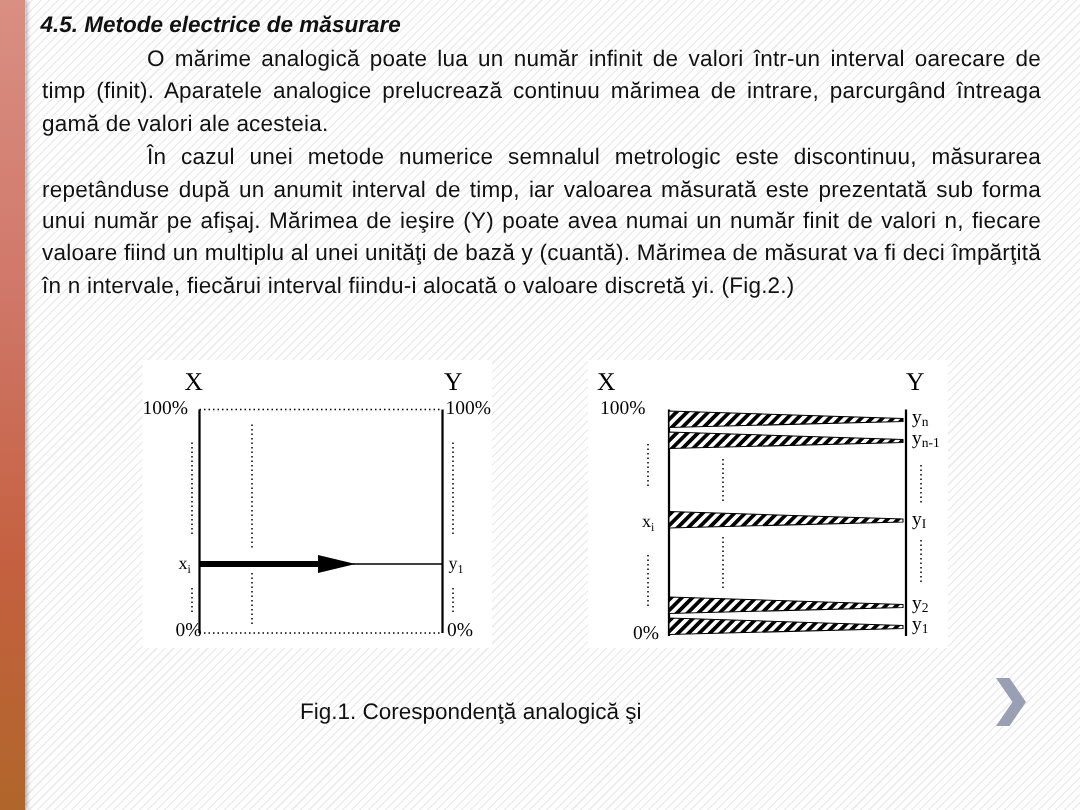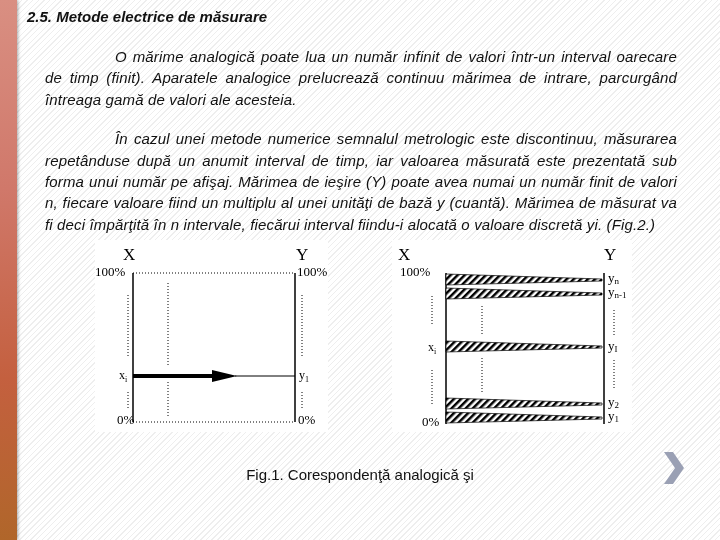--- a/index.html
+++ b/index.html
@@ -10,41 +10,41 @@
     font-family: "Liberation Sans", "DejaVu Sans", sans-serif;
     color:#111;
   }
   .sidebar {
     position:absolute; left:0; top:0; width:17px; height:540px;
     background: linear-gradient(180deg, #d98f82 0%, #d0786a 35%, #c4603f 70%, #b0662a 100%);
     box-shadow: 1px 0 3px rgba(0,0,0,0.35);
   }
   .content { position:absolute; left:27px; top:6px; width:668px; }
   .title { font-size:15px; font-weight:bold; font-style:italic; line-height:22px; margin:0; }
-  .para { font-size:15px; line-height:21.4px; margin:18px; text-align:justify; letter-spacing:0.15px;font-style:italic; }
+  .para { font-size:15px; line-height:21.4px; margin:1px; text-align:justify; letter-spacing:0.15px; }
   .para .indent { display:inline-block; width:70px; }
   .figure-box {
     position:absolute; background:#fff;
   }
   .fig-left { left:95px; top:240px; width:233px; height:192px; }
   .fig-right { left:392px; top:240px; width:240px; height:192px; }
   .caption {
-    position:absolute; left:200px; top:464px; width:320px; text-align:center;
+    position:absolute; left:200px; top:464px; width:320px; text-align:left;
     font-size:15px; line-height:21px;
   }
   .next-arrow { position:absolute; left:662px; top:448px; width:26px; height:40px; cursor:pointer; }
   .ser { font-family:"Liberation Serif", "DejaVu Serif", serif; }
 </style>
 </head>
 <body>
 
 <div class="sidebar"></div>
 
 <div class="content">
-  <p class="title">2.5. Metode electrice de măsurare</p>
+  <p class="title">4.5. Metode electrice de măsurare</p>
   <p class="para"><span class="indent"></span><span>O mărime analogică poate lua un număr infinit de valori într-un interval oarecare de timp (finit). Aparatele analogice prelucrează continuu mărimea de intrare, parcurgând întreaga gamă de valori ale acesteia.</span></p>
   <p class="para"><span class="indent"></span><span>În cazul unei metode numerice semnalul metrologic este discontinuu, măsurarea repetânduse după un anumit interval de timp, iar valoarea măsurată este prezentată sub forma unui număr pe afişaj. Mărimea de ieşire (Y) poate avea numai un număr finit de valori n, fiecare valoare fiind un multiplu al unei unităţi de bază y (cuantă). Mărimea de măsurat va fi deci împărţită în n intervale, fiecărui interval fiindu-i alocată o valoare discretă yi. (Fig.2.)</span></p>
 </div>
 
 <div class="figure-box fig-left">
   <svg width="233" height="192" viewBox="0 0 233 192" class="ser" font-family="Liberation Serif, DejaVu Serif, serif">
     <text x="28" y="20" font-size="17">X</text>
     <text x="201" y="20" font-size="17">Y</text>
     <text x="0" y="36" font-size="13">100%</text>
     <text x="202" y="36" font-size="13">100%</text>

